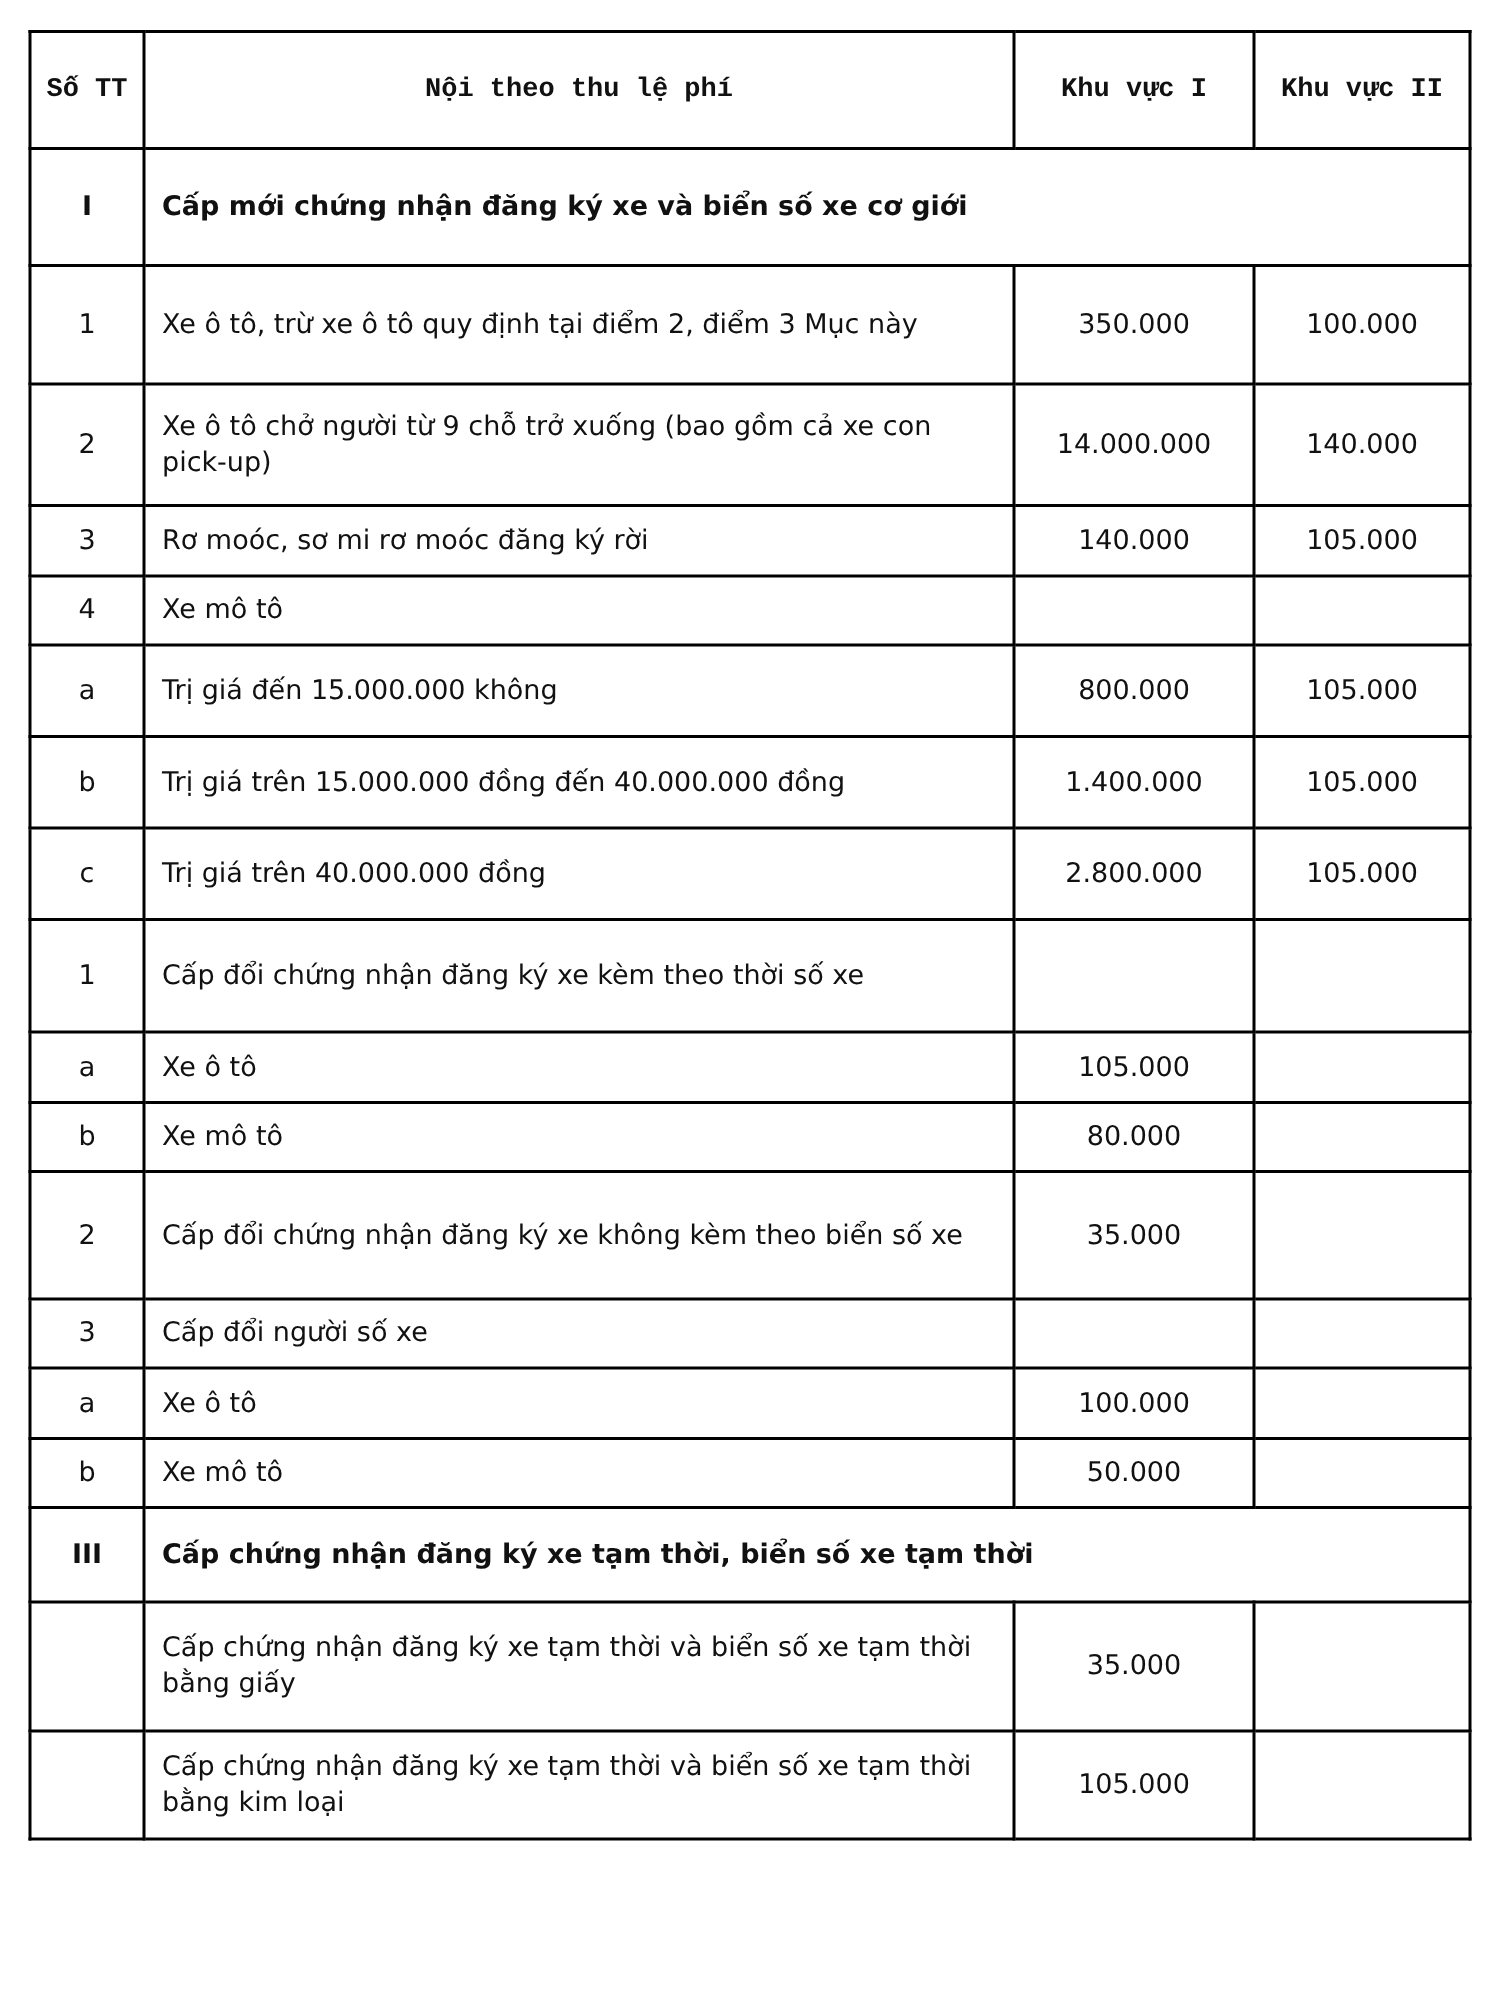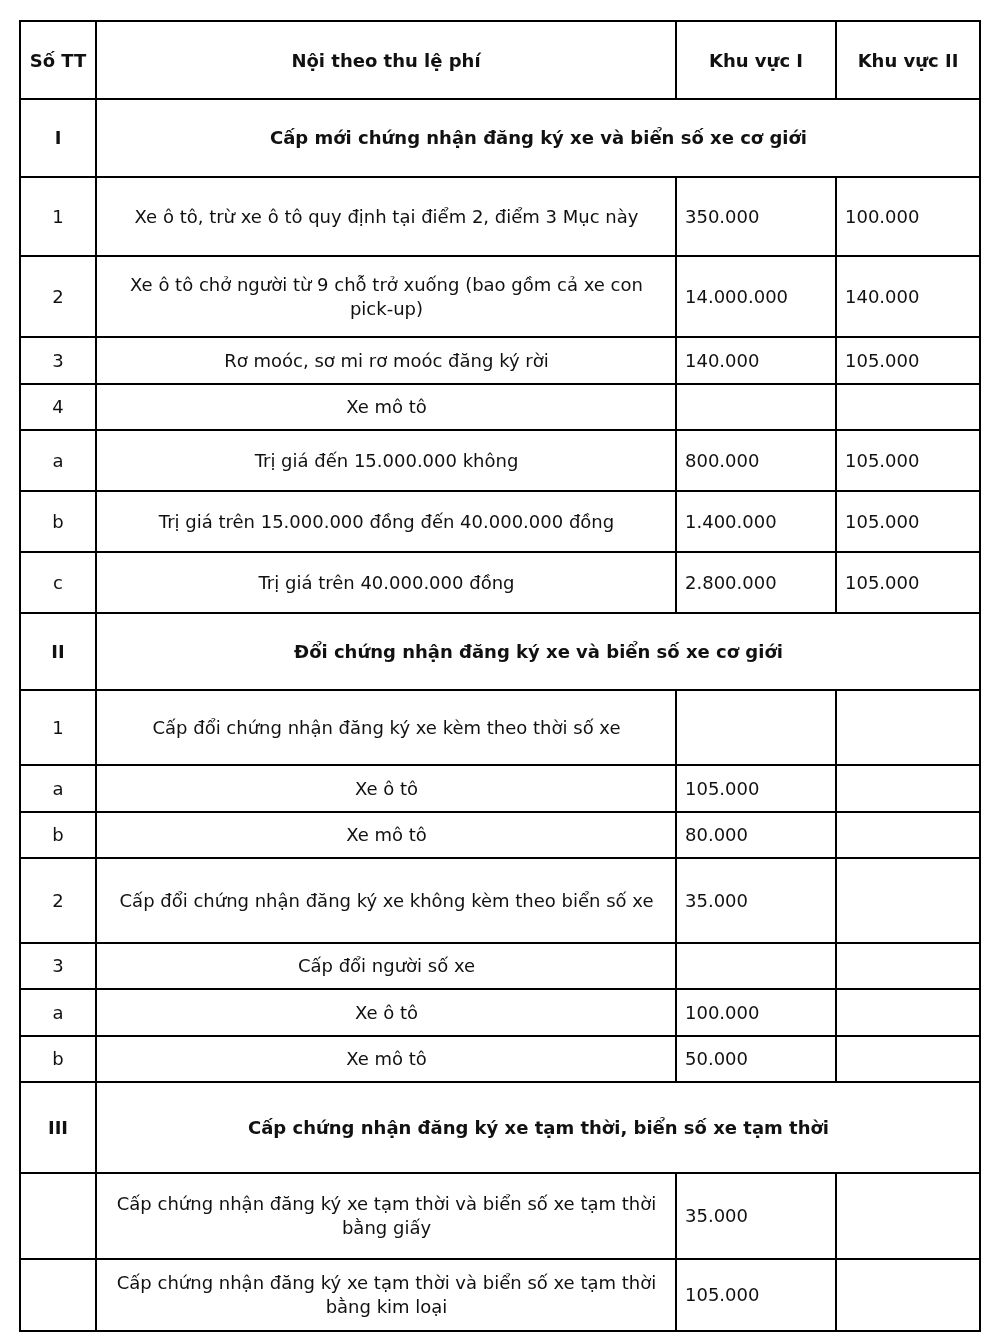--- a/index.html
+++ b/index.html
@@ -25,29 +25,30 @@
     border: 2.5px solid #000000;
     vertical-align: middle;
     background: #ffffff;
   }
   .fee-table th {
     font-weight: bold;
     font-size: 18px;
     text-align: center;
     padding: 4px 6px;
     height: 78px;
+    font-family: Liberation Mono, monospace;
   }
   .fee-table td {
     font-size: 18px;
     line-height: 1.32;
     padding: 6px 8px;
   }
   .fee-table td.no   { text-align: center; padding: 6px 2px; }
-  .fee-table td.content { text-align: center; padding: 6px 10px 6px 11px; }
-  .fee-table td.val  { text-align: left; }
+  .fee-table td.content { text-align: left; padding: 6px 10px 6px 11px; }
+  .fee-table td.val  { text-align: center; }
   .fee-table tr.section td { font-weight: bold; }
 </style>
 </head>
 <body>
 
 <div class="page">
   <table class="fee-table">
     <colgroup>
       <col style="width:76px">
       <col style="width:580px">
@@ -102,24 +103,20 @@
           <td class="content">Trị giá trên 15.000.000 đồng đến 40.000.000 đồng</td>
           <td class="val">1.400.000</td>
           <td class="val">105.000</td>
         </tr>
         <tr class="item" style="height: 61px;">
           <td class="no">c</td>
           <td class="content">Trị giá trên 40.000.000 đồng</td>
           <td class="val">2.800.000</td>
           <td class="val">105.000</td>
         </tr>
-        <tr class="section" style="height: 77px;">
-          <td class="no">II</td>
-          <td class="content" colspan="3">Đổi chứng nhận đăng ký xe và biển số xe cơ giới</td>
-        </tr>
         <tr class="item" style="height: 75px;">
           <td class="no">1</td>
           <td class="content">Cấp đổi chứng nhận đăng ký xe kèm theo thời số xe</td>
           <td class="val"></td>
           <td class="val"></td>
         </tr>
         <tr class="item" style="height: 47px;">
           <td class="no">a</td>
           <td class="content">Xe ô tô</td>
           <td class="val">105.000</td>
@@ -148,21 +145,21 @@
           <td class="content">Xe ô tô</td>
           <td class="val">100.000</td>
           <td class="val"></td>
         </tr>
         <tr class="item" style="height: 46px;">
           <td class="no">b</td>
           <td class="content">Xe mô tô</td>
           <td class="val">50.000</td>
           <td class="val"></td>
         </tr>
-        <tr class="section" style="height: 91px; padding-left: 16px;">
+        <tr class="section" style="height: 63px; padding-left: 16px;">
           <td class="no">III</td>
           <td class="content" colspan="3">Cấp chứng nhận đăng ký xe tạm thời, biển số xe tạm thời</td>
         </tr>
         <tr class="item" style="height: 86px;">
           <td class="no"></td>
           <td class="content">Cấp chứng nhận đăng ký xe tạm thời và biển số xe tạm thời bằng giấy</td>
           <td class="val">35.000</td>
           <td class="val"></td>
         </tr>
         <tr class="item" style="height: 72px;">

